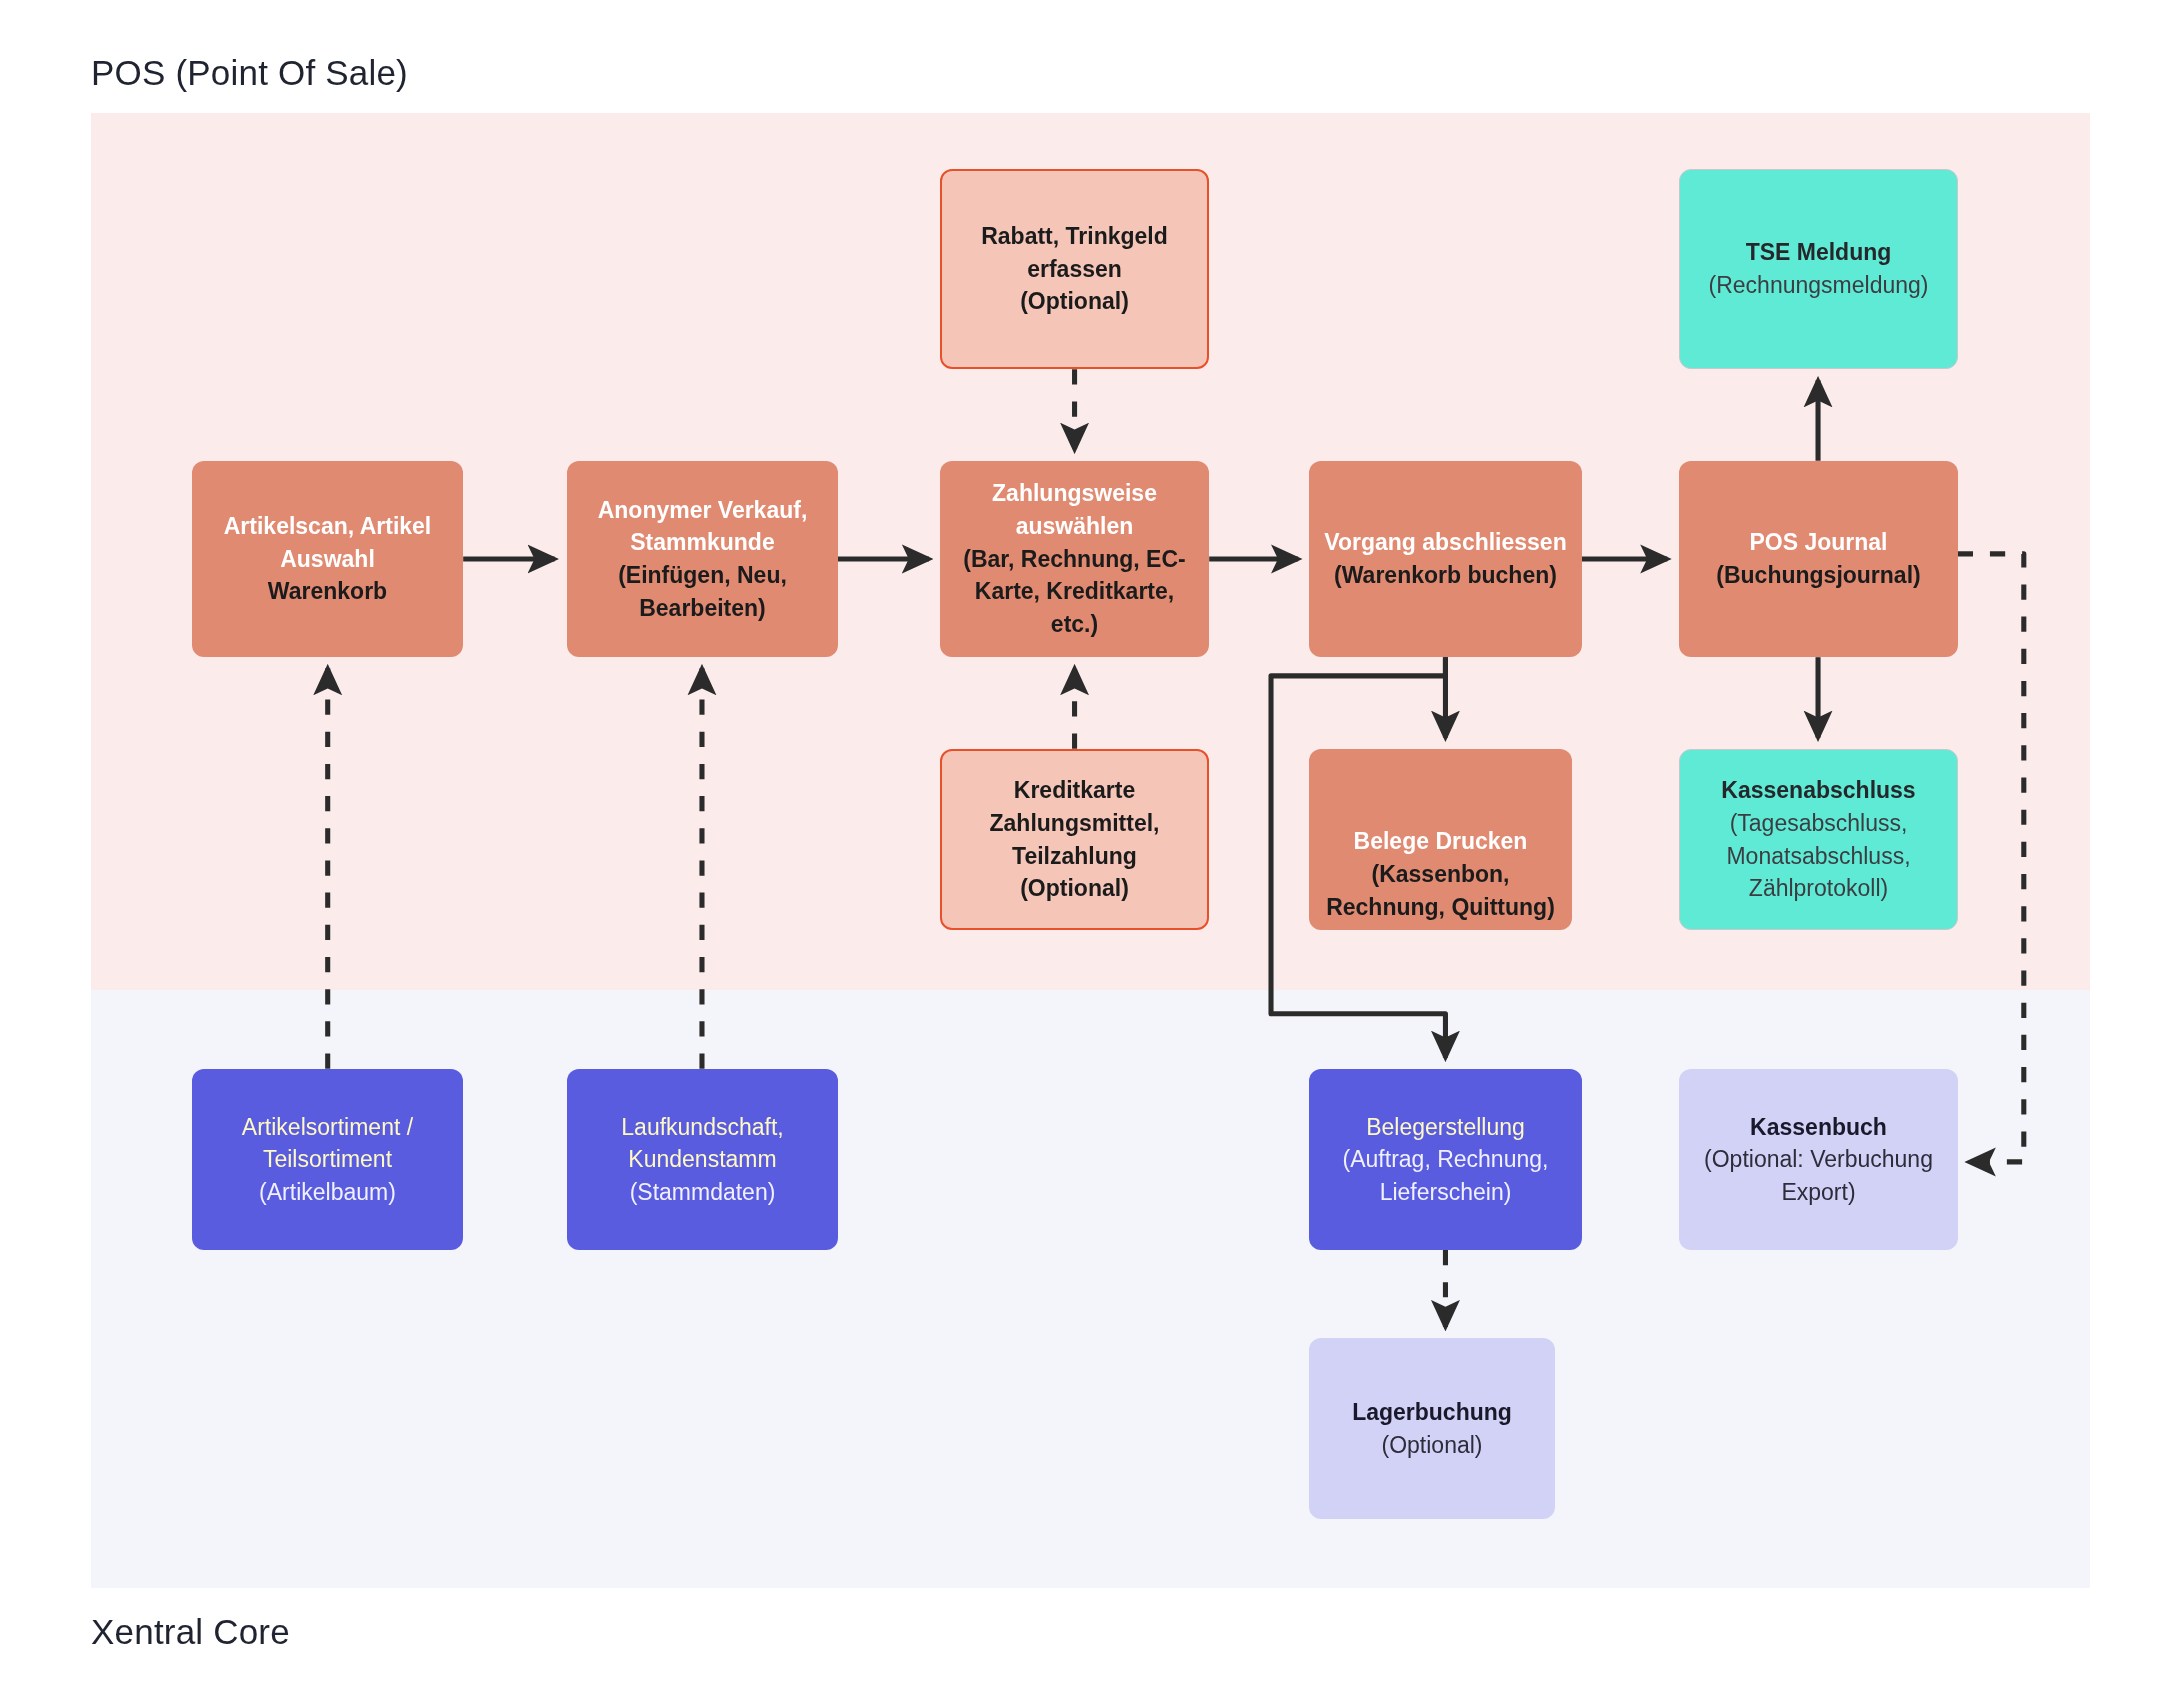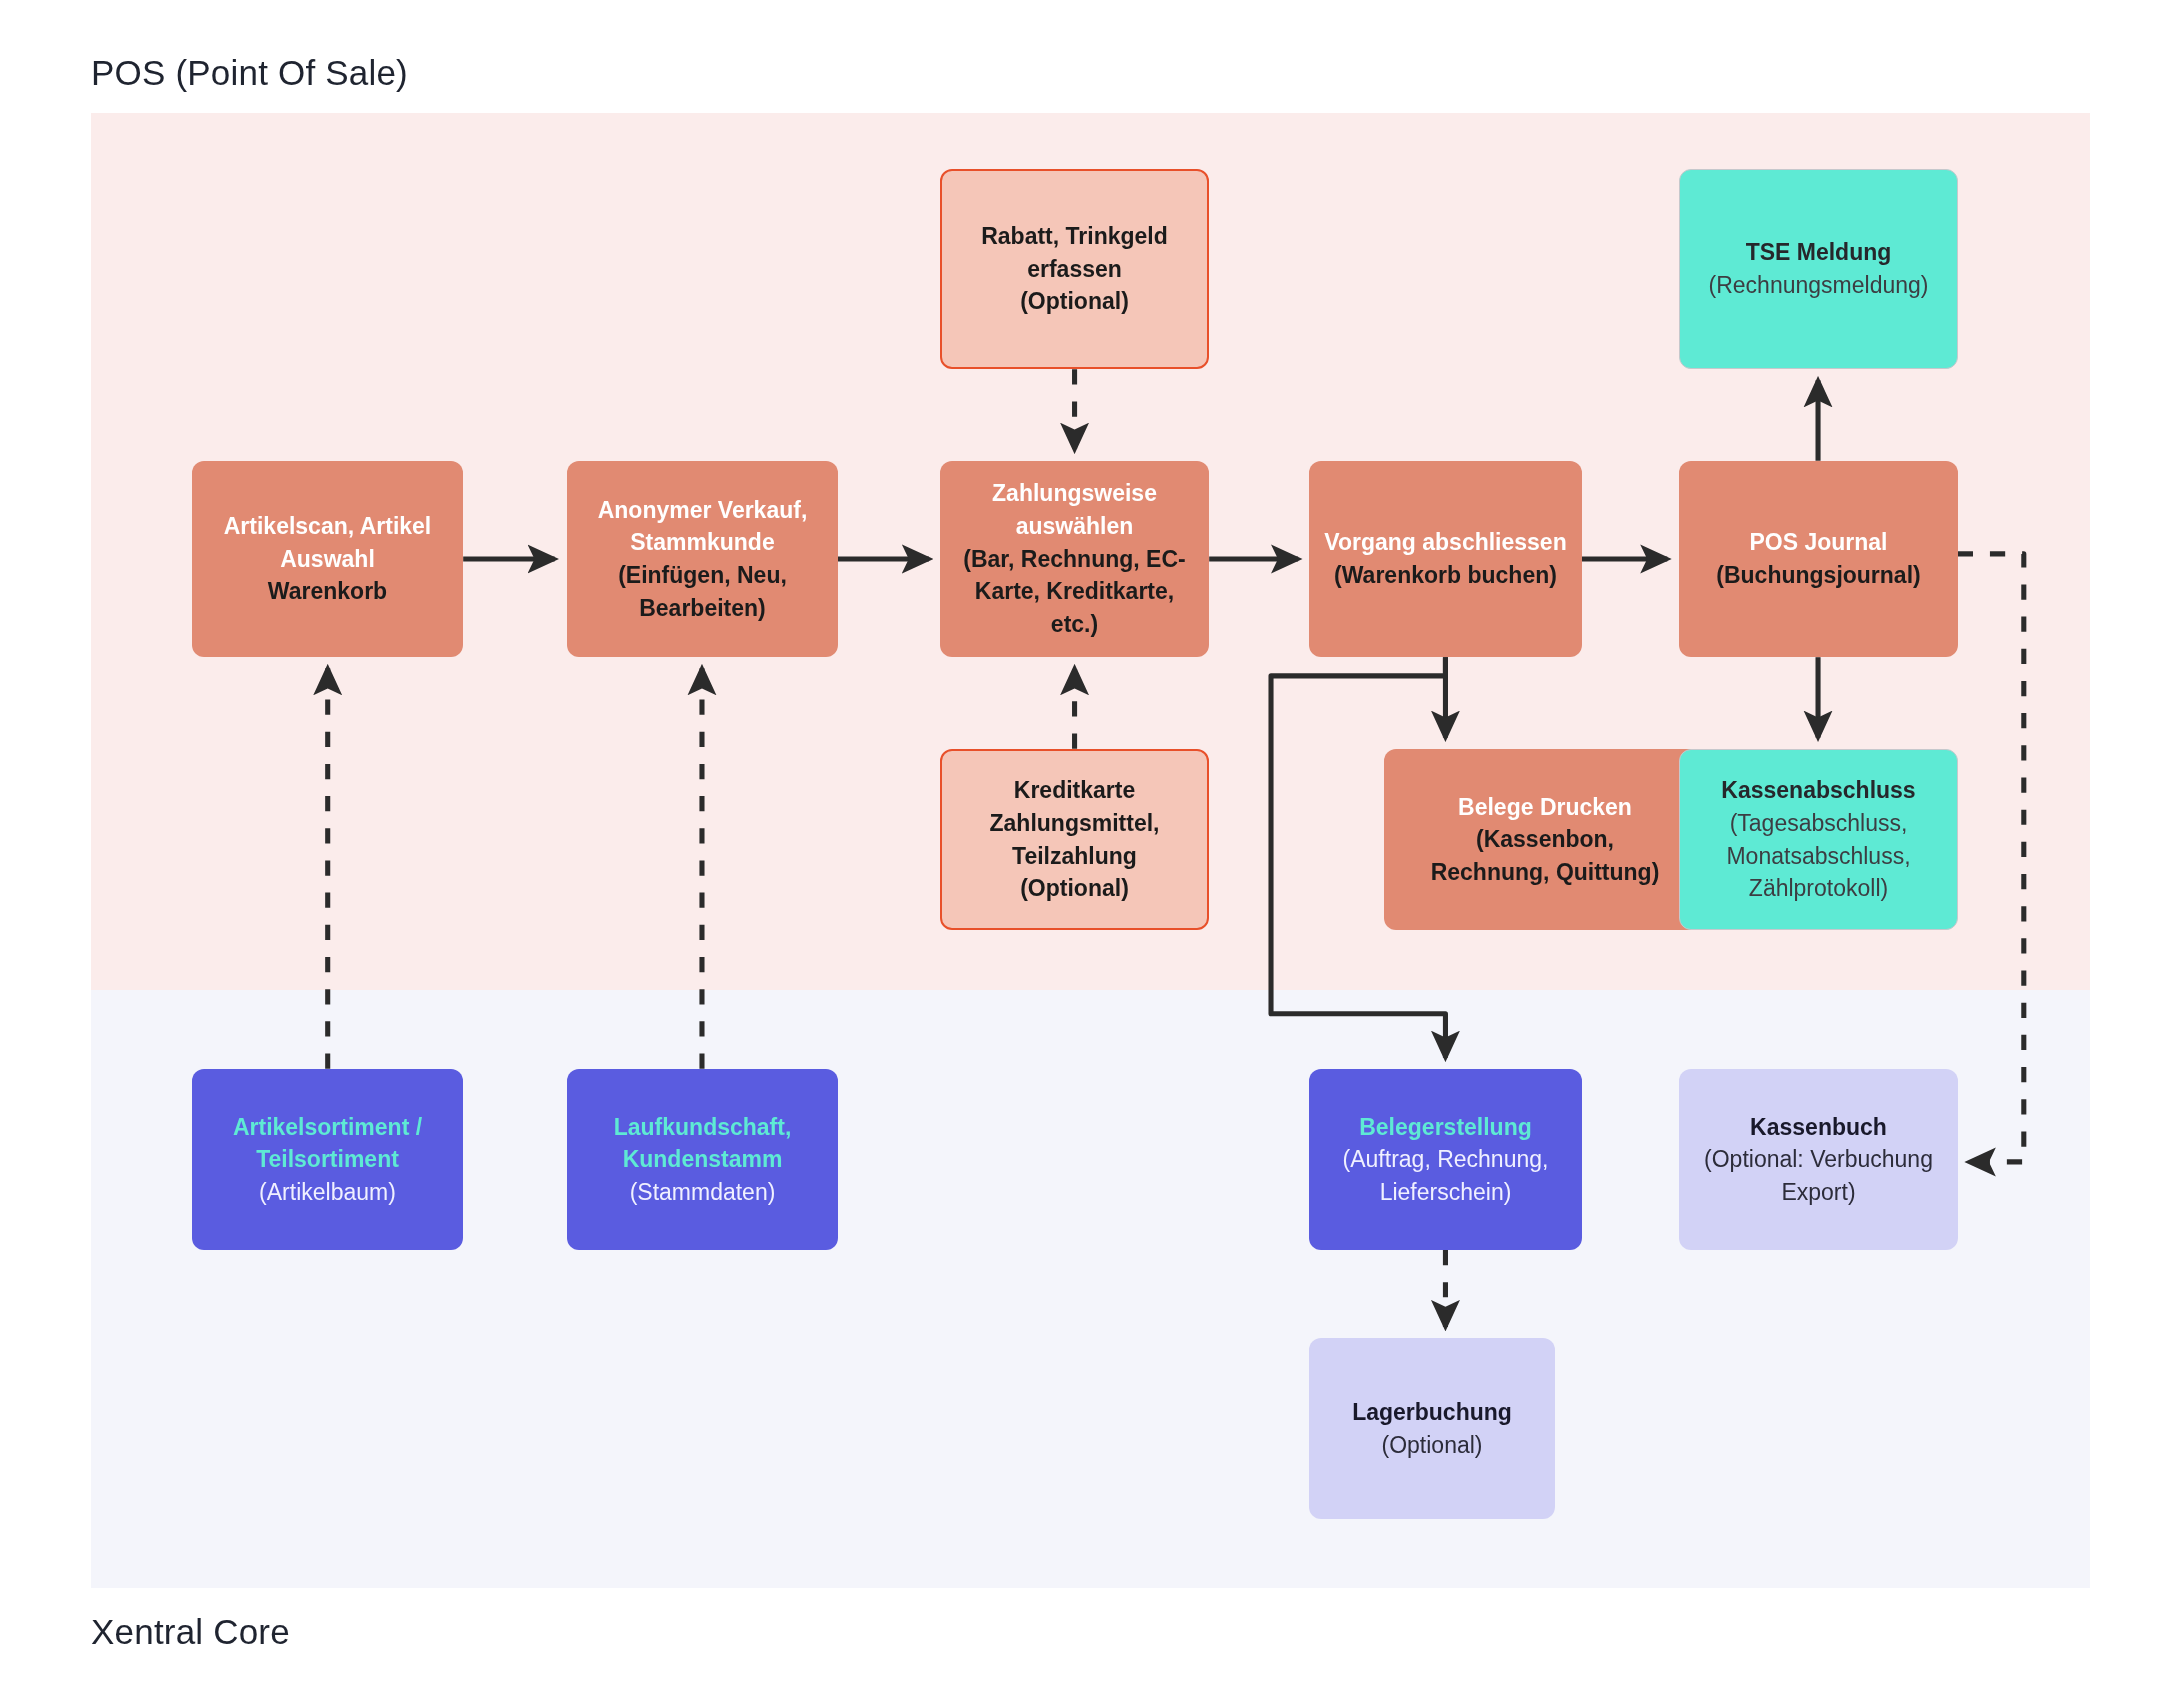--- a/index.html
+++ b/index.html
@@ -65,21 +65,21 @@
     background: #5eead4;
     border: 1.7px solid #c6c8cc;
     color: #2b2b2b;
   }
   .node.grey .t-bold { color: #26272b; font-weight: 700; }
   .node.grey .t-norm { color: #3c3d42; font-weight: 400; }
   .node.core {
     background: #5a5ce0;
     color: #ffffff;
   }
-  .node.core .t-bold { color: #5eead4; font-weight: 700; }
+  .node.core .t-bold { color: #fef9c3; font-weight: 400; }
   .node.core .t-norm { color: #f0f0ff; font-weight: 400; }
   .node.corelight {
     background: #d2d2f6;
     color: #1b1b1b;
   }
   .node.corelight .t-bold { color: #19192b; font-weight: 700; }
   .node.corelight .t-norm { color: #2c2c3a; font-weight: 400; }
   svg.edges {
     position: absolute;
     left: 0; top: 0;
@@ -177,21 +177,21 @@
     <span class="t-norm">(Buchungsjournal)</span>
   </div>
 
   <div class="node opt" style="left:940px; top:749px; width:269px; height:181px;">
     <span class="t-bold">Kreditkarte</span>
     <span class="t-bold">Zahlungsmittel,</span>
     <span class="t-bold">Teilzahlung</span>
     <span class="t-bold">(Optional)</span>
   </div>
 
-  <div class="node proc" style="left:1384px; top:749px; width:322px; height:181px;">
+  <div class="node proc" style="left:1309px; top:749px; width:263px; height:181px;justify-content:flex-end;">
     <span class="t-bold">Belege Drucken</span>
     <span class="t-norm">(Kassenbon,</span>
     <span class="t-norm">Rechnung, Quittung)</span>
   </div>
 
   <div class="node grey" style="left:1679px; top:749px; width:279px; height:181px;">
     <span class="t-bold">Kassenabschluss</span>
     <span class="t-norm">(Tagesabschluss,</span>
     <span class="t-norm">Monatsabschluss,</span>
     <span class="t-norm">Zählprotokoll)</span>

